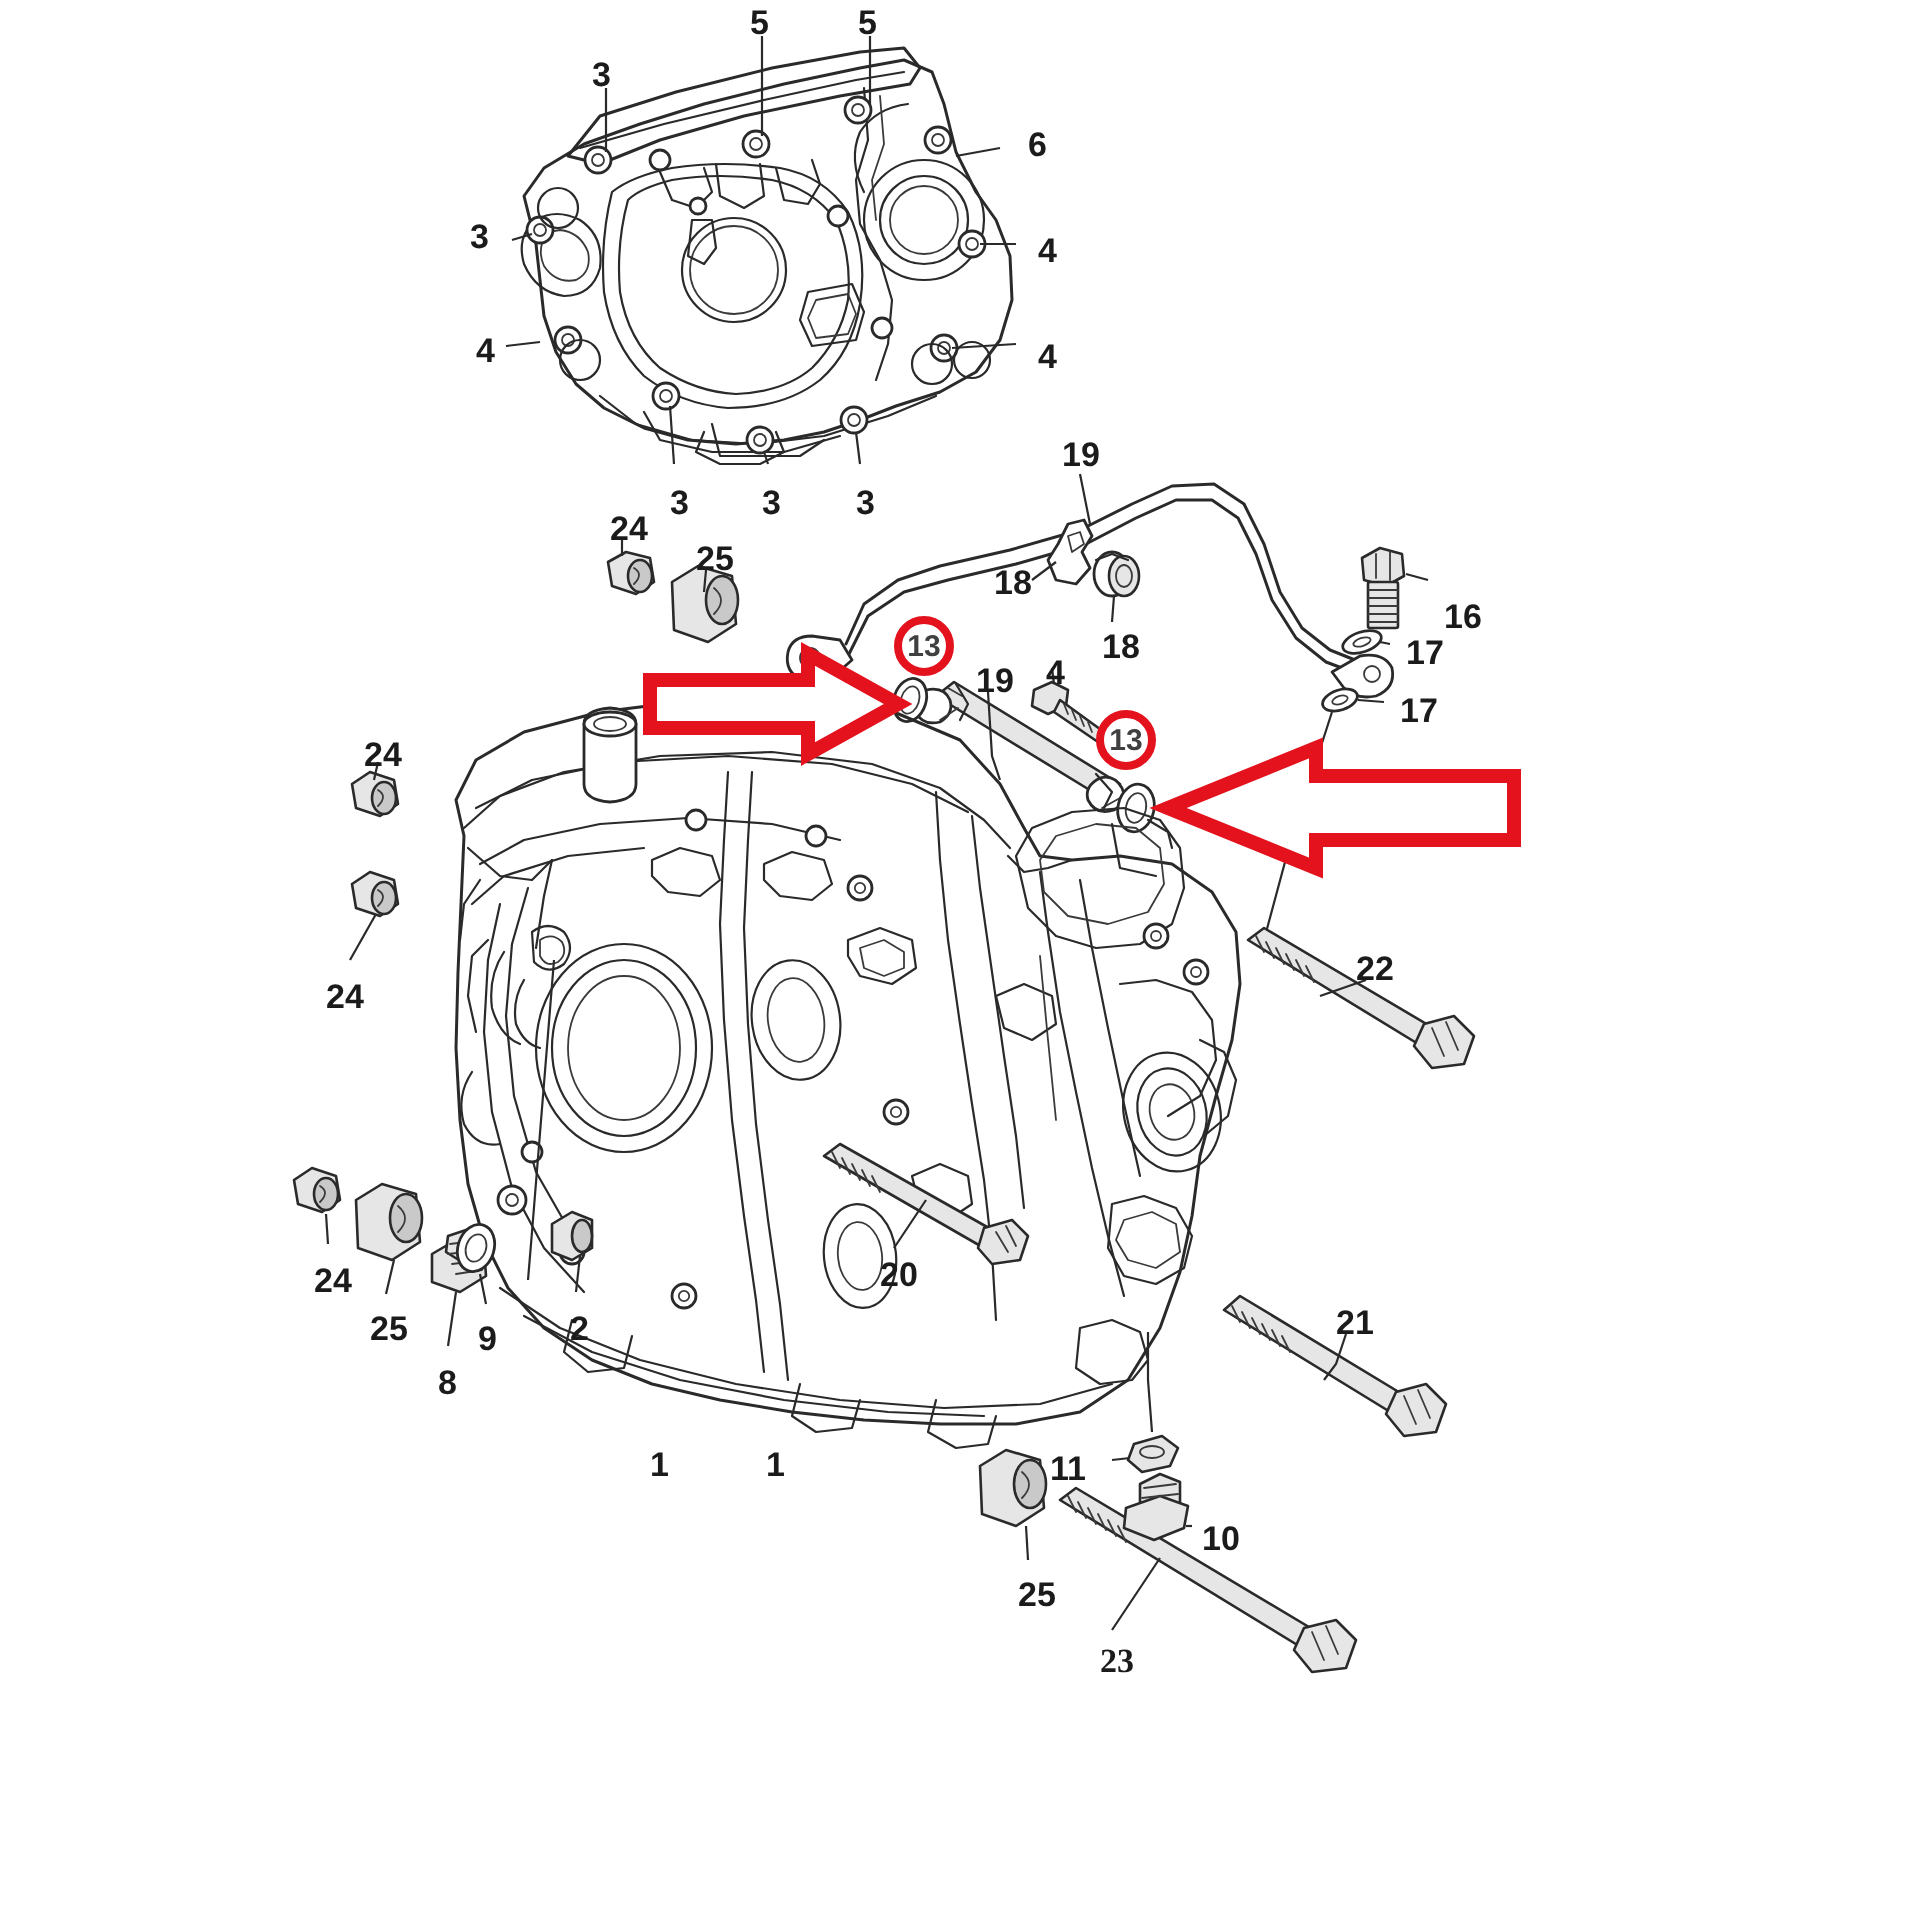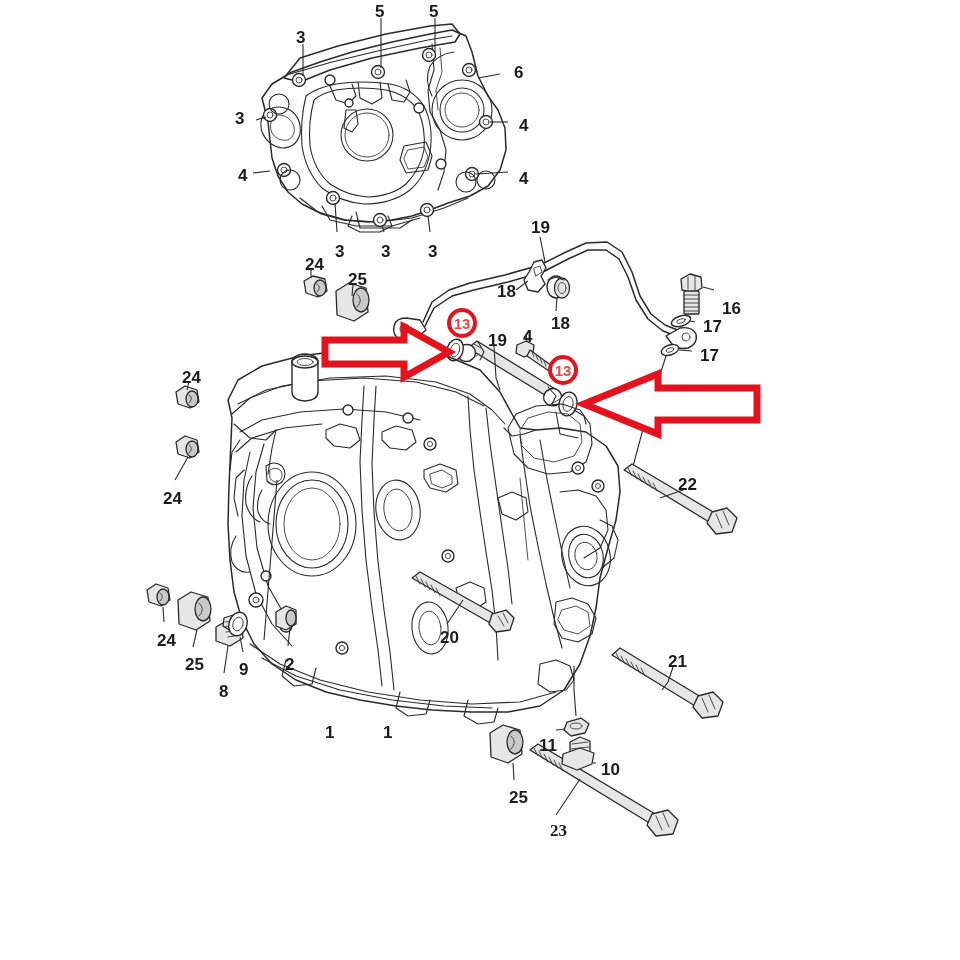--- a/index.html
+++ b/index.html
@@ -23,21 +23,21 @@
   }
   .badge{
     position:absolute;
     width:30px;height:30px;
     border-radius:50%;
     border:4px solid #e3121d;
     background:#ffffff;
     box-sizing:border-box;
     display:flex;align-items:center;justify-content:center;
     font-family:"Liberation Sans", sans-serif;
-    font-size:15px;font-weight:700;color:#ef4444;
+    font-size:15px;font-weight:700;color:#404040;
     z-index:40;
   }
 </style>
 </head>
 <body>
 
 <div id="stage">
 
   <svg width="960" height="960" viewBox="0 0 960 960">
     <defs>
@@ -486,19 +486,19 @@
       <div class="lbl" style="left: 678px; top: 476px;">22</div>
       <div class="lbl" style="left: 440px; top: 629px;">20</div>
       <div class="lbl" style="left: 157px; top: 632px;">24</div>
       <div class="lbl" style="left: 185px; top: 656px;">25</div>
       <div class="lbl" style="left: 239px; top: 661px;">9</div>
       <div class="lbl" style="left: 219px; top: 683px;">8</div>
       <div class="lbl" style="left: 285px; top: 656px;">2</div>
       <div class="lbl" style="left: 325px; top: 724px;">1</div>
       <div class="lbl" style="left: 383px; top: 724px;">1</div>
       <div class="lbl" style="left: 668px; top: 653px;">21</div>
-      <div class="lbl" style="left: 539px; top: 726px; margin-top: 11px;">11</div>
+      <div class="lbl" style="left: 525px; top: 726px;">11</div>
       <div class="lbl" style="left: 601px; top: 761px;">10</div>
       <div class="lbl" style="left: 509px; top: 789px;">25</div>
       <div class="lbl" style="left: 550px; top: 822px; font-family: Liberation Serif, serif;">23</div>
     </div>
 
 </div>
 
 </body></html>

